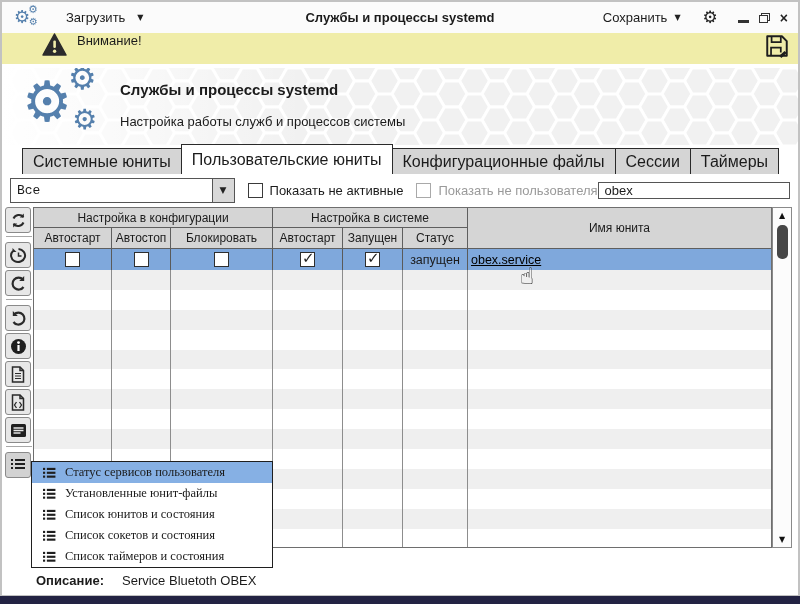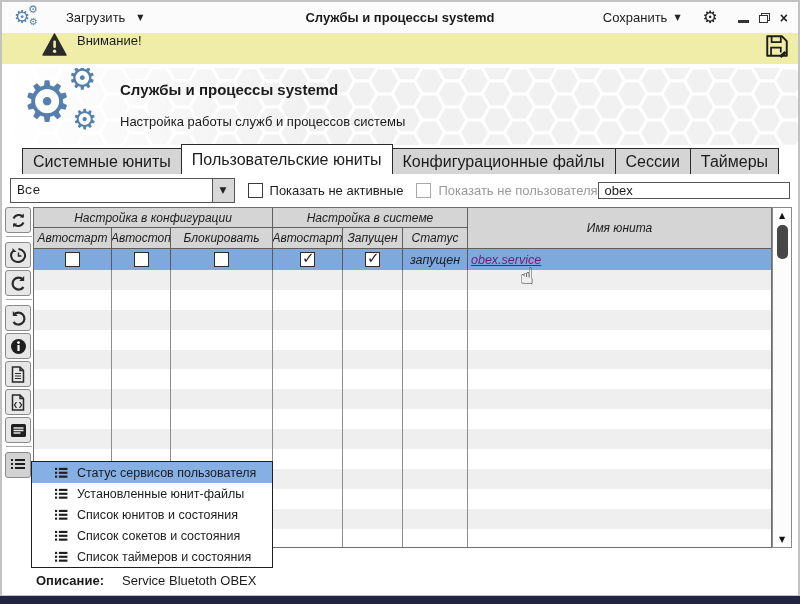--- a/index.html
+++ b/index.html
@@ -65,55 +65,55 @@
   .search-input{margin-left:auto;width:196px;height:17px;border:1px solid #555;box-sizing:border-box;
                 font-size:13px;padding:0 6px;font-family:inherit;color:#1b1b1b;background:#fff;}
   
   .toolbar{position:absolute;left:3px;top:205px;width:28px;}
   .tool-btn{width:26px;height:26px;border:1px solid #8a8a8a;border-radius:3px;background:#e7e7e7;
             box-sizing:border-box;margin-bottom:2px;display:flex;align-items:center;justify-content:center;}
   .tool-btn.pressed{background:#d2d2d2;}
   .tool-sep{height:1px;background:#a8a8a8;margin:3px 1px 5px 1px;}
   
   .table{position:absolute;left:31px;top:205px;width:739px;height:341px;border:1px solid #6e6e6e;
-         box-sizing:border-box;background:#fff;overflow:hidden;font-style:italic;}
+         box-sizing:border-box;background:#fff;overflow:hidden;}
   .thead{display:grid;grid-template-columns:78px 59px 102px 70px 60px 65px 1fr;
          grid-template-rows:20px 21px;background:#d5d5d5;font-size:12px;}
   .hc{display:flex;align-items:center;justify-content:center;border-right:1px solid #5f5f5f;
       border-bottom:1px solid #5f5f5f;white-space:nowrap;overflow:hidden;}
   .gh1{grid-row:1;grid-column:1/4;}
   .gh2{grid-row:1;grid-column:4/7;}
   .ghname{grid-row:1/3;grid-column:7;border-right:none;}
   .sh1{grid-row:2;grid-column:1;} .sh2{grid-row:2;grid-column:2;} .sh3{grid-row:2;grid-column:3;}
   .sh4{grid-row:2;grid-column:4;} .sh5{grid-row:2;grid-column:5;} .sh6{grid-row:2;grid-column:6;}
   .row-data{display:grid;grid-template-columns:78px 59px 102px 70px 60px 65px 1fr;height:21px;
             font-size:12.5px;align-items:center;}
   .row-data.selected{background:#7fa8dc;}
   .dc{height:100%;display:flex;align-items:center;justify-content:center;border-right:1px solid #5a5a5a;}
   .dc.last{border-right:none;justify-content:flex-start;padding-left:3px;}
   .cellchk{width:13px;height:13px;border:1px solid #2e2e2e;background:#fff;position:relative;}
   .cellchk.checked::after{content:"✓";position:absolute;left:1px;top:-4px;font-size:15px;
                           font-weight:bold;color:#1d1d1d;font-family:"DejaVu Sans",sans-serif;}
-  .unit-link{color:#701a75;text-decoration:underline;font-size:12.5px;}
+  .unit-link{color:#000000;text-decoration:underline;font-size:12.5px;}
   .row-empty{display:grid;grid-template-columns:78px 59px 102px 70px 60px 65px 1fr;height:19.9px;}
   .row-empty.stripe{background:#efefef;}
   .row-empty .ec{border-right:1px solid #8d8d8d;}
   .row-empty .ec:last-child{border-right:none;}
   .hand-cursor{position:absolute;left:486px;top:57px;font-size:23px;color:#161616;z-index:3;
                text-shadow:0 0 2px #fff;}
   
   .vscroll{position:absolute;left:770px;top:205px;width:20px;height:341px;border:1px solid #8a8a8a;
            box-sizing:border-box;background:#fcfcfc;}
   .vs-btn{height:15px;display:flex;align-items:center;justify-content:center;font-size:8px;color:#111;}
   .vs-down{position:absolute;bottom:0;left:0;right:0;}
   .vs-thumb{position:absolute;left:3.5px;top:17px;width:11px;height:34px;background:#474747;border-radius:5px;}
   
   .cmenu{position:absolute;left:29px;top:459px;width:240px;background:#fff;border:1px solid #1f1f1f;z-index:10;}
-  .menu-item{height:21px;display:flex;align-items:center;gap:9px;padding-left:22px;font-size:12.5px;
-             white-space:nowrap;}
+  .menu-item{height:21px;display:flex;align-items:center;gap:9px;padding-left:10px;font-size:12.5px;
+             white-space:nowrap;font-family:Liberation Serif, serif;}
   .menu-item.highlighted{background:#86b0e4;}
   
   .footer{position:absolute;left:34px;top:571px;display:flex;font-size:13px;}
   .footer .lbl{font-weight:bold;width:86px;}
   svg{display:block;}
 </style>
 </head>
 <body>
 
 <div class="window">

